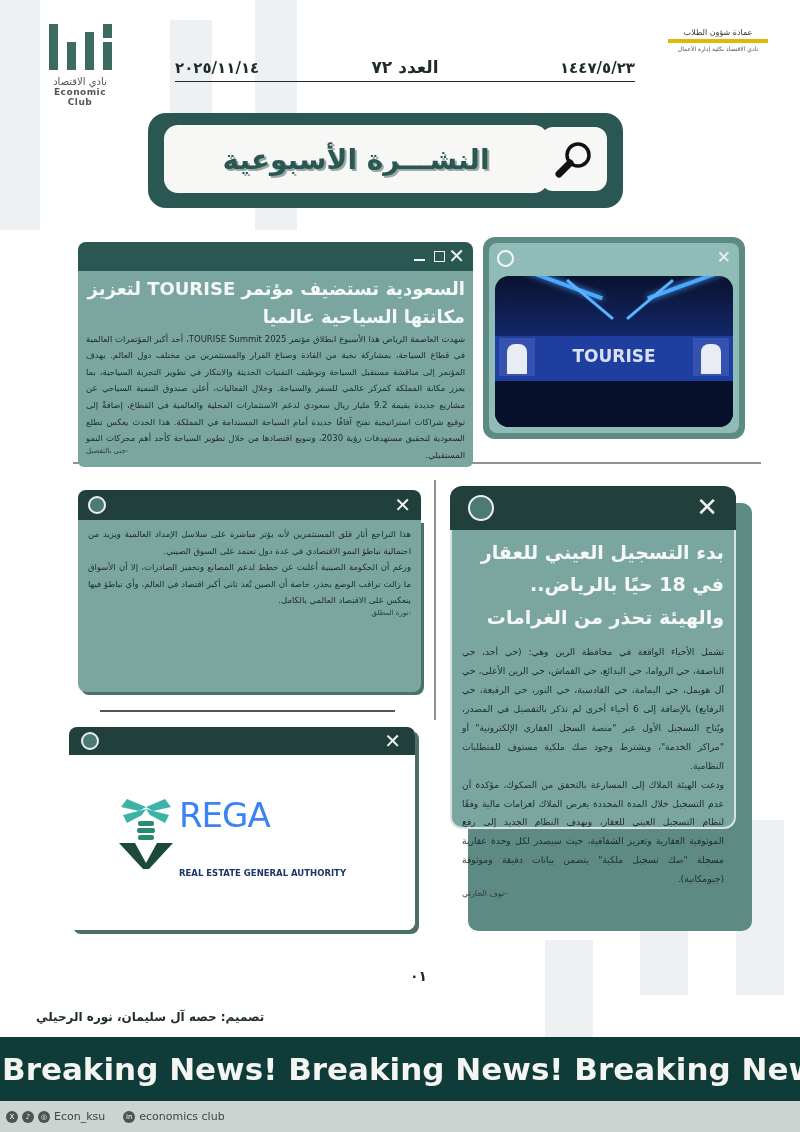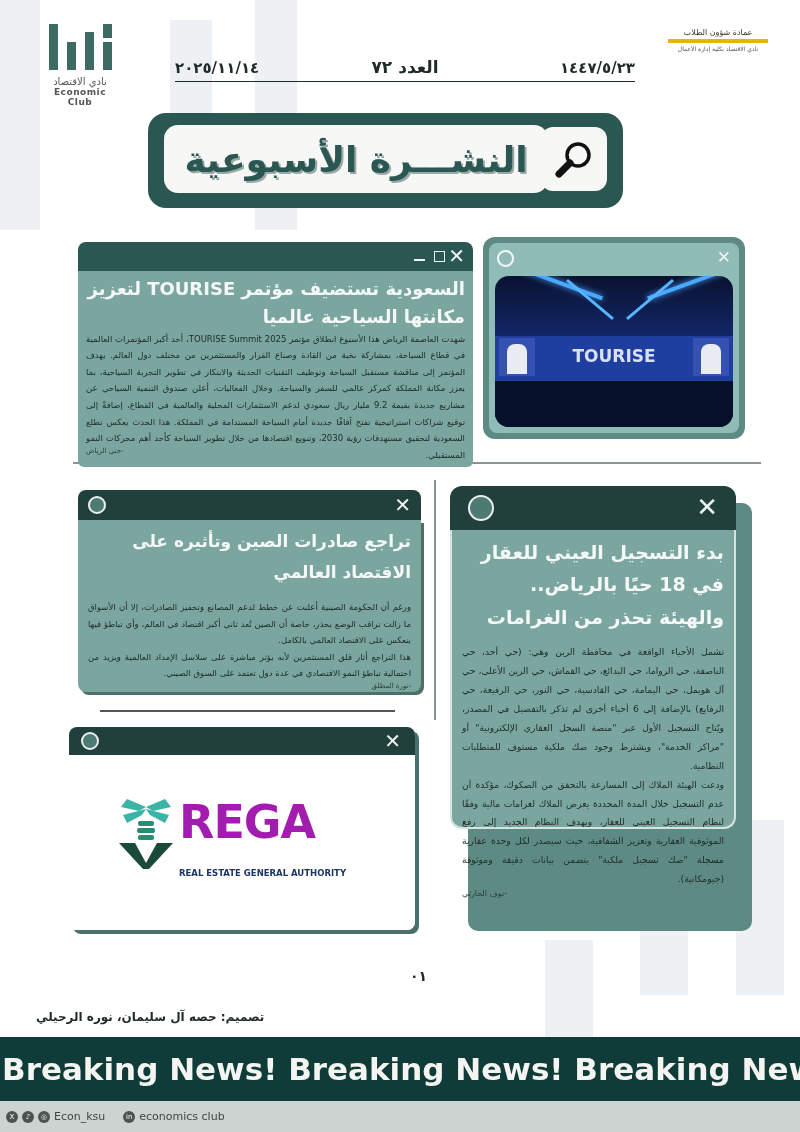--- a/index.html
+++ b/index.html
@@ -23,21 +23,21 @@
   .ksu-logo { position: absolute; left: 668px; top: 26px; width: 100px; z-index: 2; }
   .ksu-box { background: #1e7fc1; height: 39px; display: flex; align-items: center; justify-content: space-between; padding: 0 4px; direction: rtl; }
   .ksu-box .emb { width: 18px; height: 30px; background: #fff; border-radius: 3px 3px 9px 9px; }
   .ksu-box .txt { color: #fff; font-size: 9px; line-height: 1.1; text-align: left; }
   .ksu-box .txt small { font-size: 5px; display: block; }
   .ksu-sub { font-size: 8px; color: #333; text-align: center; border-bottom: 4px solid #eab308; padding: 2px 0; direction: rtl; }
   .ksu-sub2 { font-size: 6px; color: #555; text-align: center; direction: rtl; padding-top: 2px; }
 
   
   .banner { position: absolute; left: 148px; top: 113px; width: 475px; height: 95px; background: #2b5752; border-radius: 18px; z-index: 2; }
-  .banner-title { position: absolute; left: 16px; top: 12px; width: 384px; height: 68px; background: #f7f7f5; border-radius: 14px; display: flex; align-items: center; justify-content: center; font-size: 36px; font-weight: bold; color: #2b5752; direction: rtl; text-shadow: 2px 2px 0 #9aa9a5; }
+  .banner-title { position: absolute; left: 16px; top: 12px; width: 384px; height: 68px; background: #f7f7f5; border-radius: 14px; display: flex; align-items: center; justify-content: center; font-size: 28px; font-weight: bold; color: #2b5752; direction: rtl; text-shadow: 2px 2px 0 #9aa9a5; }
   .banner-search { position: absolute; right: 16px; top: 14px; width: 66px; height: 64px; background: #f7f7f5; border-radius: 12px; display: flex; align-items: center; justify-content: center; }
 
   
   .win { position: absolute; z-index: 3; }
   .win-bar { background: #2b5752; height: 30px; border-radius: 8px 8px 0 0; position: relative; }
   .win-bar.dark { background: #22403b; }
   .win-body { background: #7aa69f; padding: 6px 8px; direction: rtl; }
   .win-title { color: #f4f8f7; font-weight: bold; text-align: right; direction: rtl; }
   .win-text { color: #1e2b28; font-size: 8.5px; line-height: 1.95; text-align: justify; direction: rtl; }
   .win-author { font-size: 7px; color: #2d3b38; text-align: left; }
@@ -131,21 +131,21 @@
 
 <div class="win" id="w1">
   <div class="win-bar">
     <span style="position:absolute;right:48px;top:8px;width:11px;height:2px;background:#eef3f2;top:17px;"></span>
     <span style="position:absolute;right:28px;top:9px;width:11px;height:11px;border:1.5px solid #eef3f2;"></span>
     <span class="ctrl-x" style="right:8px;top:4px;">✕</span>
   </div>
   <div class="win-body">
     <div class="win-title">السعودية تستضيف مؤتمر TOURISE لتعزيز مكانتها السياحية عالميا</div>
     <div class="win-text">شهدت العاصمة الرياض هذا الأسبوع انطلاق مؤتمر TOURISE Summit 2025، أحد أكبر المؤتمرات العالمية في قطاع السياحة، بمشاركة نخبة من القادة وصناع القرار والمستثمرين من مختلف دول العالم. يهدف المؤتمر إلى مناقشة مستقبل السياحة وتوظيف التقنيات الحديثة والابتكار في تطوير التجربة السياحية، بما يعزز مكانة المملكة كمركز عالمي للسفر والسياحة. وخلال الفعاليات، أعلن صندوق التنمية السياحي عن مشاريع جديدة بقيمة 9.2 مليار ريال سعودي لدعم الاستثمارات المحلية والعالمية في القطاع، إضافةً إلى توقيع شراكات استراتيجية تفتح آفاقًا جديدة أمام السياحة المستدامة في المملكة. هذا الحدث يعكس تطلع السعودية لتحقيق مستهدفات رؤية 2030، وتنويع اقتصادها من خلال تطوير السياحة كأحد أهم محركات النمو المستقبلي.</div>
-    <div class="win-author" style="margin-top:-16px;">-جنى الرياض</div>
+    <div class="win-author" style="margin-top:-16px;">-جنى بالتفصيل</div>
   </div>
 </div>
 
 <div class="win" id="w2">
   <div class="inner">
     <span class="ctrl-circle" style="left:8px;top:7px;width:17px;height:17px;background:transparent;border-color:#f2f7f6;"></span>
     <span class="ctrl-x" style="right:8px;top:6px;font-size:17px;">✕</span>
     <div class="photo">
       <div style="position:absolute;left:20px;top:5px;width:90px;height:4px;background:#4aa8ff;transform:rotate(20deg);box-shadow:0 0 6px #4aa8ff;"></div>
       <div style="position:absolute;left:150px;top:5px;width:90px;height:4px;background:#4aa8ff;transform:rotate(-20deg);box-shadow:0 0 6px #4aa8ff;"></div>
@@ -164,23 +164,22 @@
 
 <div class="divider-h"></div>
 <div class="divider-v"></div>
 
 <div class="win" id="w3">
   <div class="win-bar dark">
     <span class="ctrl-circle" style="left:10px;top:6px;"></span>
     <span class="ctrl-x" style="right:10px;top:5px;">✕</span>
   </div>
   <div class="win-body">
-    <div class="win-title">تراجع صادرات الصين وتأثيره على الاقتصاد العالمي</div>
+    <div class="win-text">هذا التراجع أثار قلق المستثمرين لأنه يؤثر مباشرة على سلاسل الإمداد العالمية ويزيد من احتمالية تباطؤ النمو الاقتصادي في عدة دول تعتمد على السوق الصيني.</div>
     <div class="win-text">ورغم أن الحكومة الصينية أعلنت عن خطط لدعم المصانع وتحفيز الصادرات، إلا أن الأسواق ما زالت تراقب الوضع بحذر، خاصة أن الصين تُعد ثاني أكبر اقتصاد في العالم، وأي تباطؤ فيها ينعكس على الاقتصاد العالمي بالكامل.</div>
-    <div class="win-text">هذا التراجع أثار قلق المستثمرين لأنه يؤثر مباشرة على سلاسل الإمداد العالمية ويزيد من احتمالية تباطؤ النمو الاقتصادي في عدة دول تعتمد على السوق الصيني.</div>
     <div class="win-author" style="text-align:right;">-نورة المطلق</div>
   </div>
 </div>
 
 <div class="divider-h2"></div>
 
 <div id="w4-shadow"></div>
 <div class="win" id="w4">
   <div class="win-bar dark">
     <span class="ctrl-circle" style="left:18px;top:9px;width:26px;height:26px;"></span>
@@ -203,21 +202,21 @@
     <svg width="58" height="72" viewBox="0 0 58 72" style="position:absolute;left:48px;top:42px;">
       <path d="M29 10 L10 2 L4 10 L22 14 Z" fill="#3bb3a6"></path>
       <path d="M29 10 L48 2 L54 10 L36 14 Z" fill="#3bb3a6"></path>
       <path d="M29 12 L6 18 L10 26 L25 18 Z" fill="#3bb3a6"></path>
       <path d="M29 12 L52 18 L48 26 L33 18 Z" fill="#3bb3a6"></path>
       <rect x="21" y="24" width="16" height="5" rx="2" fill="#2a8a72"></rect>
       <rect x="20" y="31" width="18" height="5" rx="2" fill="#2a8a72"></rect>
       <rect x="21" y="38" width="16" height="5" rx="2" fill="#2a8a72"></rect>
       <path d="M2 46 L18 46 L29 66 L40 46 L56 46 L32 72 L26 72 Z" fill="#1b4a3a"></path>
     </svg>
-    <div style="position:absolute;left:110px;top:40px;font-size:46px;font-weight:bold;color:#a21caf;letter-spacing:-1px;direction:ltr;">REGA</div>
+    <div style="position:absolute;left:110px;top:40px;font-size:34px;font-weight:normal;color:#3b82f6;letter-spacing:-1px;direction:ltr;">REGA</div>
     <div style="position:absolute;left:110px;top:113px;font-size:8.5px;font-weight:bold;color:#1b3566;direction:ltr;">REAL ESTATE GENERAL AUTHORITY</div>
   </div>
 </div>
 
 <div class="page-num">٠١</div>
 <div class="credits">تصميم: حصه آل سليمان، نوره الرحيلي</div>
 
 <div class="ticker">Breaking News! Breaking News! Breaking News! Breaking News!</div>
 
 <div class="footer">

